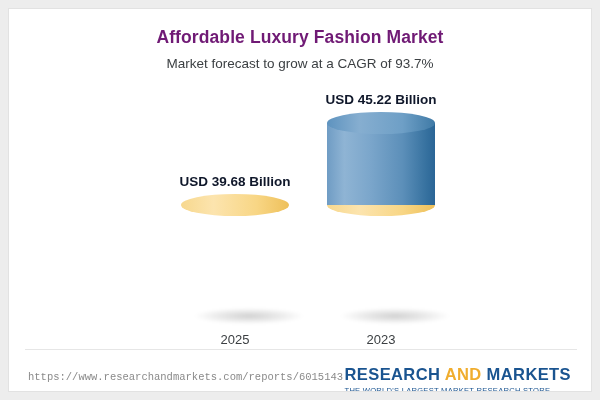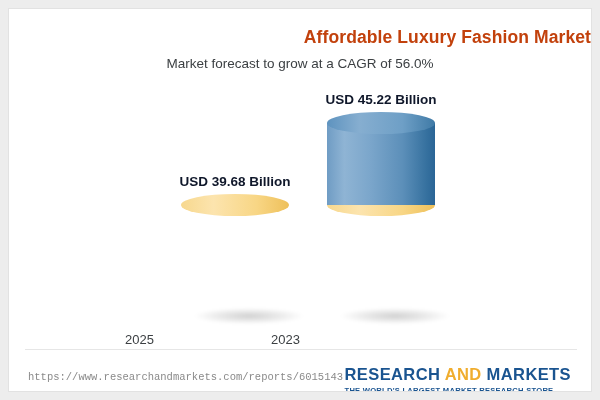--- a/index.html
+++ b/index.html
@@ -26,24 +26,24 @@
     box-sizing: border-box;
     overflow: hidden;
   }
 
   
   .title {
     position: absolute;
     left: 0;
     top: 18px;
     width: 100%;
-    text-align: right;
+    text-align: center;
     font-size: 17.5px;
     font-weight: bold;
-    color: #c2410c;
+    color: #701a75;
     letter-spacing: .1px;
   }
   .subtitle {
     position: absolute;
     left: 0;
     top: 47px;
     width: 100%;
     text-align: center;
     font-size: 13.5px;
     color: #3c4043;
@@ -71,21 +71,21 @@
     font-size: 13.5px;
     font-weight: bold;
     color: #0f172a;
     white-space: nowrap;
   }
 
   
   .cat-label {
     position: absolute;
     width: 220px;
-    text-align: left;
+    text-align: center;
     font-size: 13px;
     color: #3c4043;
   }
 
   
   .cyl {
     position: absolute;
   }
   .cyl-shadow {
     position: absolute;
@@ -188,33 +188,33 @@
     font-size: 16.5px;
     font-weight: bold;
     color: #1a5490;
     letter-spacing: .4px;
     white-space: nowrap;
   }
   .logo-main .and { color: #f0ad2e; }
   .logo-tag {
     margin-top: 2px;
     font-size: 7.6px;
-    font-weight: bold;
+    font-weight: normal;
     color: #1a5490;
     letter-spacing: .25px;
     white-space: nowrap;
   }
 </style>
 </head>
 <body>
 
 <div class="card">
 
   <div class="title">Affordable Luxury Fashion Market</div>
-  <div class="subtitle">Market forecast to grow at a CAGR of 56.0%</div>
+  <div class="subtitle">Market forecast to grow at a CAGR of 93.7%</div>
 
   <div class="plot">
 
     <div class="bar-group" style="left:116px; bottom:30px; width:220px;">
 
       <div class="value-label" style="left:0; bottom:130px;">USD 39.68 Billion</div>
 
       <div class="cyl gold" style="left:56px; bottom:0; width:108px; height:114px;">
         <div class="cyl-shadow"></div>
         <div class="seg" style="top:0; height:100%;">

